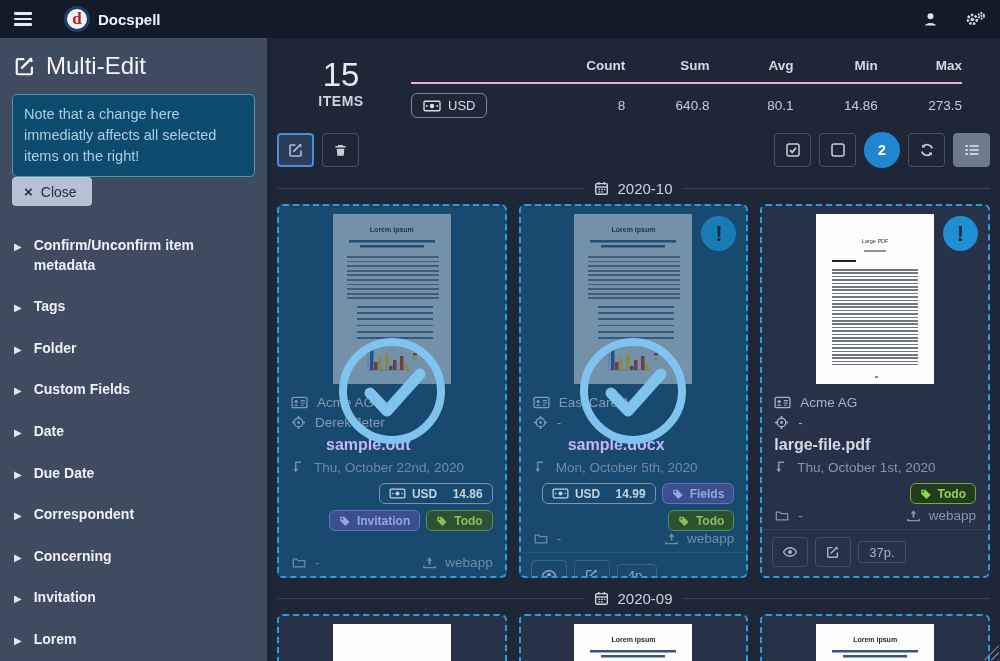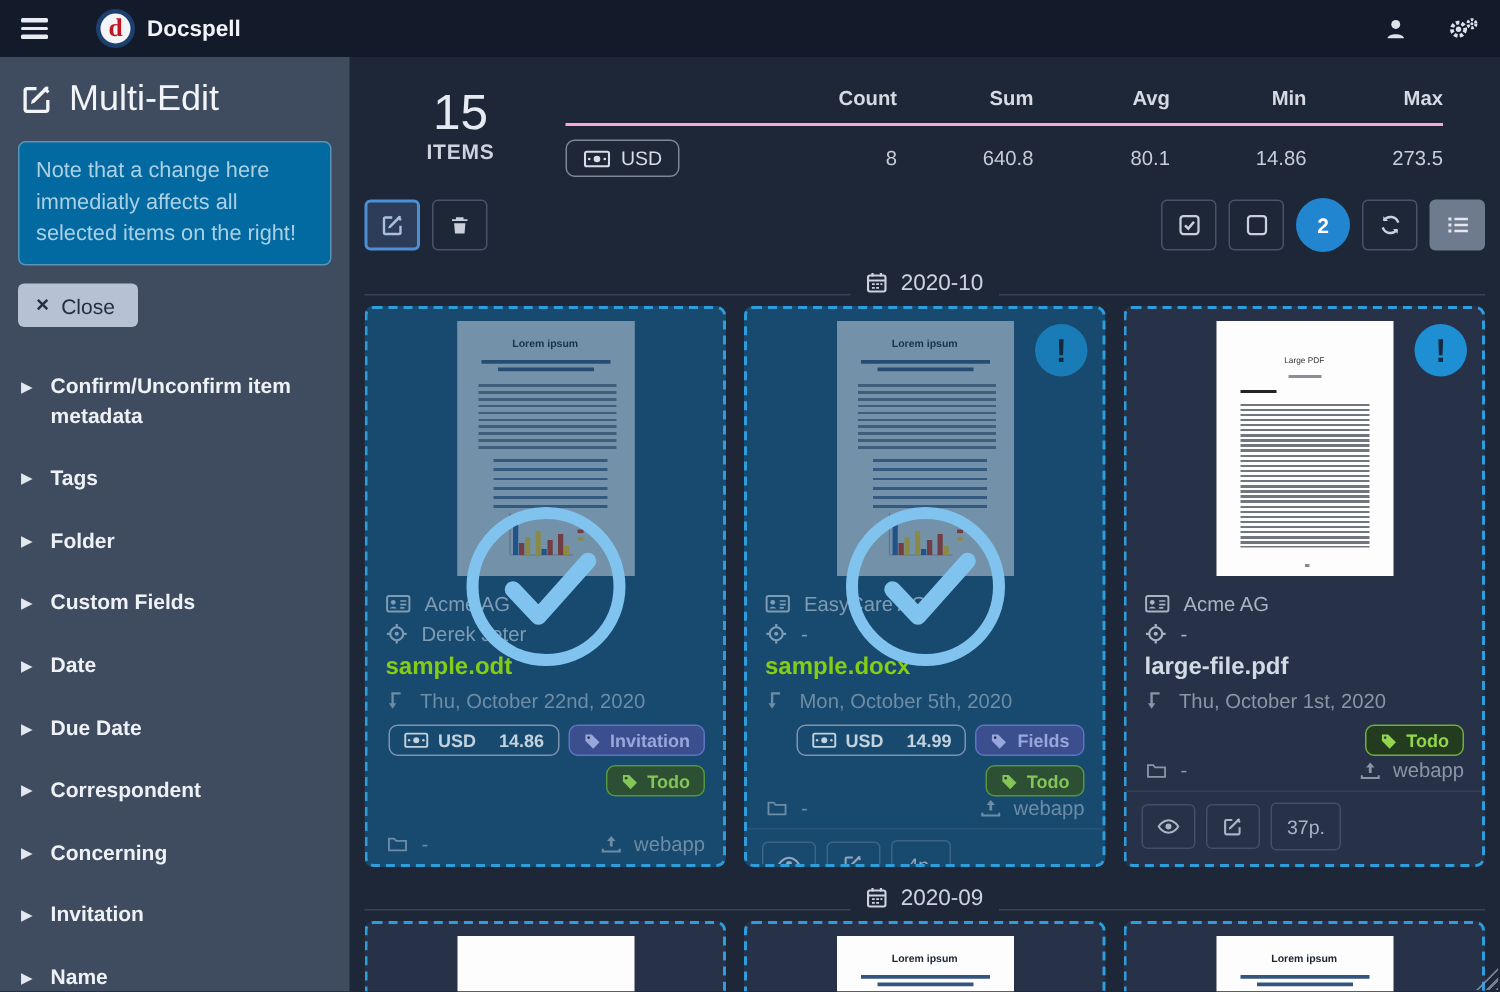--- a/index.html
+++ b/index.html
@@ -17,27 +17,27 @@
   .brand { display:flex; align-items:center; gap:8px; margin-left:32px; }
   .logo { width:26px; height:26px; border-radius:50%; background:#f3f4f6; border:3px solid #1c3f6e;
           display:flex; align-items:center; justify-content:center;
           color:#c01724; font-weight:bold; font-size:17px; font-family:"Liberation Serif",serif; }
   .brand-name { font-weight:bold; font-size:15px; color:#f0f3f8; }
   .nav-right { margin-left:auto; display:flex; align-items:center; gap:26px; color:#dde2ea; }
   .nav-ic { cursor:pointer; }
 
   
   .layout { display:flex; height:623px; }
-  .sidebar { width:233px; background:#3f4b5e; padding:10px 12px; flex-shrink:0; }
+  .sidebar { width:267px; background:#3f4b5e; padding:10px 12px; flex-shrink:0; }
   .main { flex:1; padding:6px 10px 0 10px; position:relative; overflow:hidden; }
 
   
   .side-title { display:flex; align-items:center; gap:10px; font-size:24px; color:#f2f4f8; margin:4px 0 14px 2px; }
-  .note-box { border:1px solid #5795b5; background:#0369a1; border-radius:5px;
-              color:#abd0e4; font-size:14.5px; line-height:1.45; padding:9px 11px; margin-bottom:12px; }
+  .note-box { border:1px solid #5795b5; background:#0c4a6e; border-radius:5px;
+              color:#abd0e4; font-size:14.5px; line-height:1.45; padding:9px 11px; }
   .close-btn { display:inline-flex; align-items:center; gap:8px; background:#b6c2d4; color:#252f40;
                border:none; border-radius:4px; padding:6px 15px 6px 12px; font-size:14px; cursor:pointer; }
   .close-x { font-weight:bold; font-size:15px; }
   .side-list { list-style:none; margin-top:22px; }
   .side-item { display:flex; gap:12px; padding:8px 2px; font-weight:bold; font-size:14px;
                color:#eef1f6; cursor:pointer; line-height:1.4; margin-bottom:6px; }
   .caret { font-size:10px; color:#e3e8ef; padding-top:4px; }
 
   
   .header { display:flex; padding-top:6px; }
@@ -57,21 +57,21 @@
   .toolbar { display:flex; align-items:center; gap:8px; margin-top:14px; }
   .tb-btn { width:37px; height:34px; border:1px solid #48536a; border-radius:4px; background:transparent;
             display:flex; align-items:center; justify-content:center; color:#c9d0da; cursor:pointer; }
   .tb-btn.active-edit { border:2px solid #4b8fd4; background:#2d3c58; color:#a9c0dc; }
   .tb-spacer { flex:1; }
   .sel-count { width:36px; height:36px; border-radius:50%; background:#2185d0; color:#fff;
                display:flex; align-items:center; justify-content:center; font-size:14px; font-weight:bold; }
   .tb-btn.active-view { background:#6e7a8e; border-color:#6e7a8e; color:#e4e8ee; }
 
   
-  .group-head { display:flex; align-items:flex-end; gap:10px; margin:12px 0 7px 0; color:#ccd3de; font-size:15px; }
+  .group-head { display:flex; align-items:center; gap:10px; margin:12px 0 7px 0; color:#ccd3de; font-size:15px; }
   .group-line { flex:1; border-top:1px solid #3a4356; }
   .group-label { display:flex; align-items:center; gap:8px; }
 
   
   .cards { display:grid; grid-template-columns:repeat(3,1fr); gap:12px; }
   .card { position:relative; border:2px dashed #2d9ddb; border-radius:6px; background:#273148;
           height:374px; display:flex; flex-direction:column; overflow:hidden; cursor:pointer; }
   .card.selected { background:#174a6e; }
   .cards.bottom-row .card { height:200px; }
   .thumb-wrap { padding-top:8px; height:184px; flex-shrink:0; position:relative; }
@@ -101,21 +101,21 @@
   .alert-badge { position:absolute; top:10px; right:10px; width:35px; height:35px; border-radius:50%;
                  background:#1d8fd2; color:#13293e; font-weight:bold; font-size:22px;
                  display:flex; align-items:center; justify-content:center; }
   .card.selected .alert-badge { background:#1a7cb6; }
   .check-overlay { position:absolute; left:50%; top:185px; transform:translate(-50%,-50%); z-index:4; pointer-events:none; }
 
   .meta { padding:2px 12px 0 12px; font-size:13.5px; }
   .meta-line { display:flex; align-items:center; gap:9px; padding:2.5px 0; color:#aab3c2; }
   .card.selected .meta-line { color:#7e9cb5; }
   .card-title { font-size:16px; font-weight:bold; color:#d3dae4; padding:4px 0 3px 0; }
-  .card.selected .card-title { color:#84cc16; }
+  .card.selected .card-title { color:#c4b5fd;margin-left:35px; }
   .meta-line.dim { color:#8c95a6; }
   .card.selected .meta-line.dim { color:#6d8ca6; }
 
   .badges { display:flex; flex-wrap:wrap; justify-content:flex-end; gap:6px; padding:6px 12px 0 12px; }
   .badge { display:inline-flex; align-items:center; gap:6px; border-radius:6px; padding:2.5px 9px;
            font-size:12px; font-weight:bold; border:1px solid; }
   .badge.money { border-color:#7e93ad; color:#c2d2de; background:transparent; }
   .card:not(.selected) .badge.money { border-color:#8a93a5; color:#d5dae5; }
   .badge.tag-blue { background:#3b4f8f; border-color:#5e74c0; color:#97a7dd; }
   .badge.tag-green { background:#2d4f33; border-color:#559540; color:#85c457; }
@@ -129,21 +129,21 @@
 
   .card-footer { display:flex; align-items:center; gap:7px; padding:7px 10px 9px 10px; border-top:1px solid rgba(120,140,170,.18); }
   .cf-btn { height:30px; min-width:36px; border:1px solid rgba(130,150,180,.35); border-radius:4px;
             background:transparent; color:#93a6bd; display:flex; align-items:center; justify-content:center;
             font-size:13px; cursor:pointer; }
   .card:not(.selected) .cf-btn { color:#aab4c4; border-color:#434f68; }
   .cf-group { display:flex; align-items:stretch; height:30px; border:1px solid rgba(130,150,180,.35); border-radius:4px; overflow:hidden; }
   .cf-group .seg { display:flex; align-items:center; justify-content:center; padding:0 10px; color:#93a6bd; font-size:13px; }
   .cf-group .seg + .seg { border-left:1px solid rgba(130,150,180,.35); }
   .pages-chip { padding:0 10px; font-size:13px; display:flex; align-items:center;
-                border:1px solid rgba(130,150,180,.35); border-radius:4px; height:32px; color:#93a6bd; }
+                border:1px solid rgba(130,150,180,.35); border-radius:4px; height:22px; color:#93a6bd; }
   .card:not(.selected) .pages-chip { color:#aab4c4; border-color:#434f68; }
 
   .corner-grip { position:absolute; right:1px; bottom:1px; width:15px; height:15px;
     background:repeating-linear-gradient(135deg, #8b96aa 0 1.8px, transparent 1.8px 5px);
     clip-path:polygon(100% 0, 100% 100%, 0 100%); opacity:.8; z-index:6; }
 </style>
 </head>
 <body>
 
 <svg width="0" height="0" style="position:absolute">
@@ -308,21 +308,21 @@
         <li class="side-item">
           <span class="caret">▶</span>
           <span>Concerning</span>
         </li>
         <li class="side-item">
           <span class="caret">▶</span>
           <span>Invitation</span>
         </li>
         <li class="side-item">
           <span class="caret">▶</span>
-          <span>Name</span>
+          <span>Lorem</span>
         </li>
       </ul>
   </aside>
 
   <main class="main">
 
     <div class="header">
       <div class="items-count">
         <div class="count-num">15</div>
         <div class="count-label">ITEMS</div>

